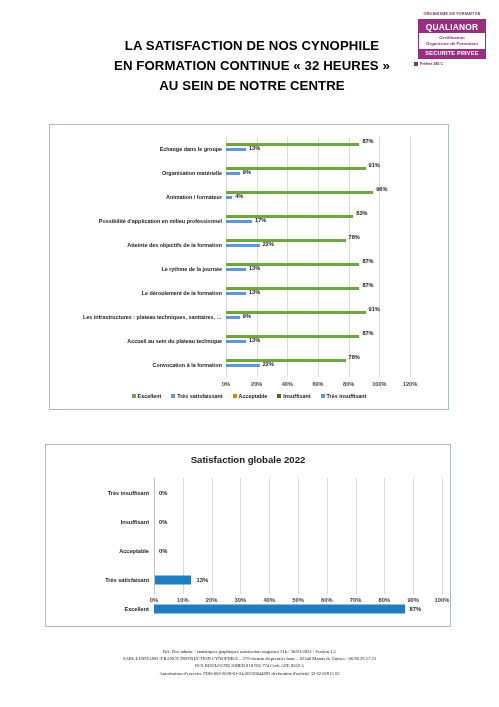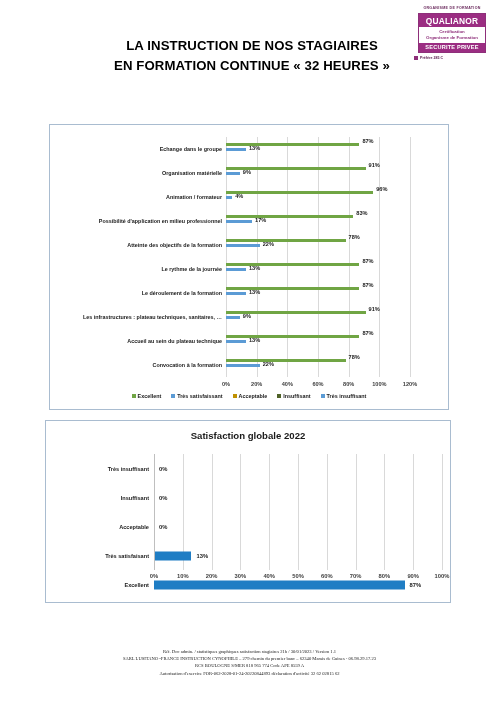--- a/index.html
+++ b/index.html
@@ -20,21 +20,21 @@
   .logo svg{display:block;}
 
   .doc-title{
     position:absolute;left:72px;top:36px;width:360px;
     text-align:center;
     font-size:13.2px;font-weight:bold;line-height:20px;
     letter-spacing:.1px;
   }
   .doc-title div{white-space:nowrap;}
 
-  .cert{position:absolute;right:6px;top:6px;width:82px;text-align:center;}
+  .cert{position:absolute;right:6px;top:12px;width:82px;text-align:center;}
   .cert-top{
     font-size:3.6px;font-weight:bold;letter-spacing:.3px;
     color:#6b2b5e;margin-bottom:3px;
   }
   .cert-badge{
     width:66px;margin:0 auto;
     border:1.4px solid #8e2f7a;
     background:#ffffff;
     padding:0;
   }
@@ -59,21 +59,21 @@
   .cert-sub span.t{font-size:3.6px;color:#5c2150;font-weight:bold;}
 
   
   .panel{
     position:absolute;
     background:#ffffff;
     border:1px solid #a9bcd0;
     box-sizing:border-box;
   }
   #panel-detail{left:49px;top:124px;width:400px;height:286px;}
-  #panel-global{left:45px;top:420px;width:406px;height:183px;}
+  #panel-global{left:45px;top:444px;width:406px;height:183px;}
 
   
   .c1-plot{position:absolute;left:176px;top:12px;width:184px;height:240px;}
   .c1-rows{position:absolute;left:0;top:0;width:100%;height:240px;}
   .c1-grid{position:absolute;left:0;top:0;width:100%;height:240px;}
   .c1-grid i{
     position:absolute;top:0;bottom:0;width:1px;background:#d9d9d9;
   }
   .c1-row{position:relative;height:24px;}
   .c1-cat{
@@ -151,22 +151,23 @@
 </style>
 </head>
 <body>
 
 <div class="page">
 
   <div class="header">
 
 
     <div class="doc-title">
-      <div>LA INSTRUCTION DE NOS STAGIAIRES</div>
+      <div>LA SATISFACTION DE NOS CYNOPHILE</div>
       <div>EN FORMATION CONTINUE « 32 HEURES »</div>
+      <div>AU SEIN DE NOTRE CENTRE</div>
     </div>
 
     <div class="cert">
       <div class="cert-top">ORGANISME DE FORMATION</div>
       <div class="cert-badge">
         <div class="badge-row1">QUALIANOR</div>
         <div class="badge-row2">
           <div>Certification</div>
           <div>Organisme de Formation</div>
         </div>

